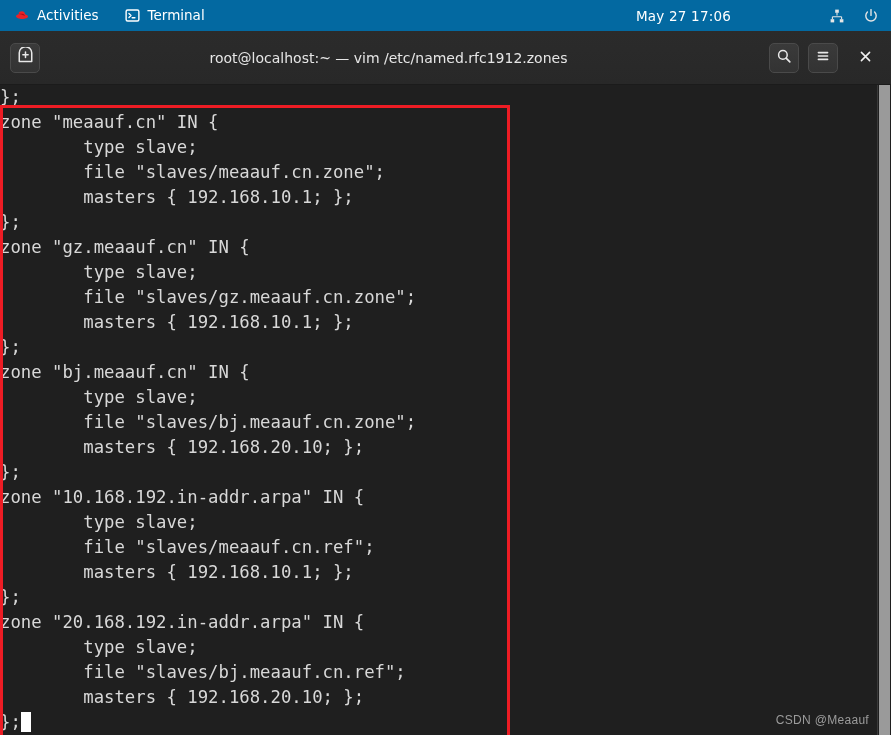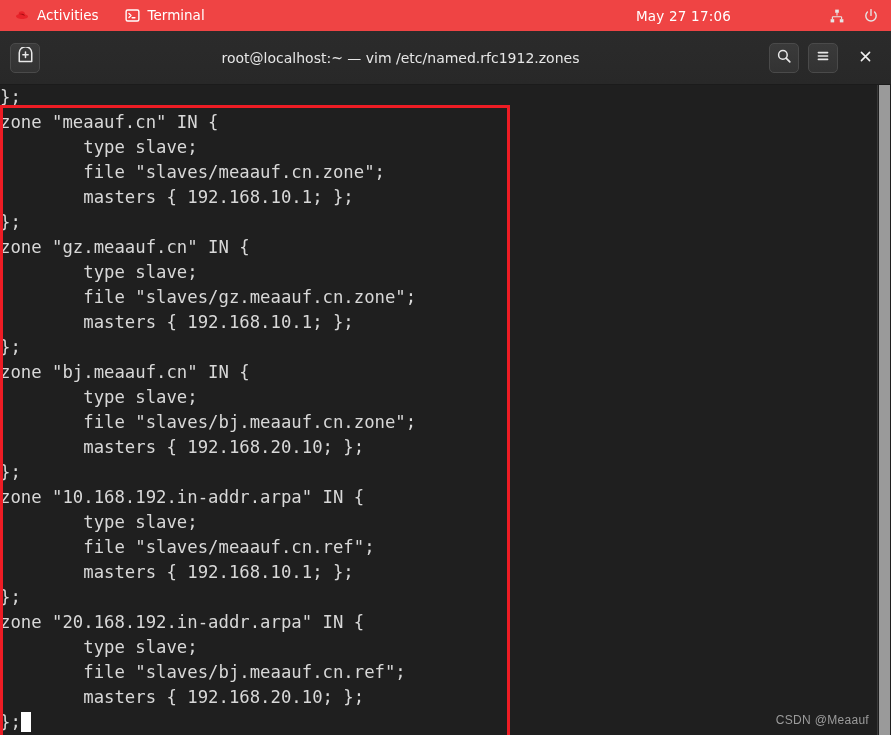--- a/index.html
+++ b/index.html
@@ -15,21 +15,21 @@
     font-family: "DejaVu Sans", "Liberation Sans", sans-serif;
     -webkit-font-smoothing: antialiased;
   }
 
   
   .topbar {
     position: absolute;
     left: 0; top: 0;
     width: 891px;
     height: 31px;
-    background: #ef4444;
+    background: #0369a1;
     display: flex;
     align-items: center;
     color: #e8e8e8;
     font-size: 13.5px;
     box-sizing: border-box;
     padding: 0 12px 0 14px;
   }
   .topbar-left {
     display: flex;
     align-items: center;
@@ -94,21 +94,21 @@
     border-radius: 5px;
     background: linear-gradient(180deg, #3a3a3a 0%, #333333 100%);
     display: flex;
     align-items: center;
     justify-content: center;
     box-sizing: border-box;
     cursor: pointer;
   }
   .win-title {
     position: absolute;
-    left: 16px;
+    left: 4px;
     width: 769px;
     text-align: center;
     color: #e6e6e6;
     font-size: 14px;
     pointer-events: none;
     white-space: nowrap;
   }
   .titlebar-right {
     margin-left: auto;
     display: flex;

